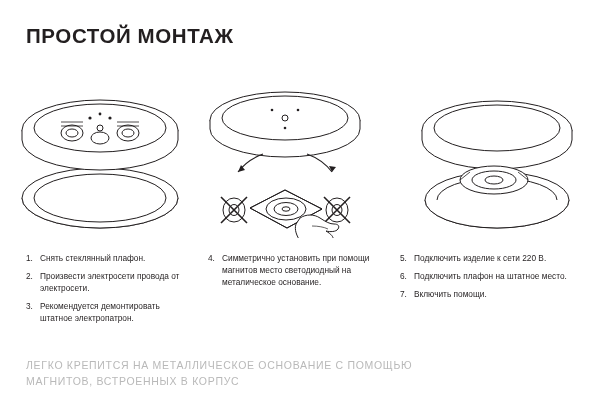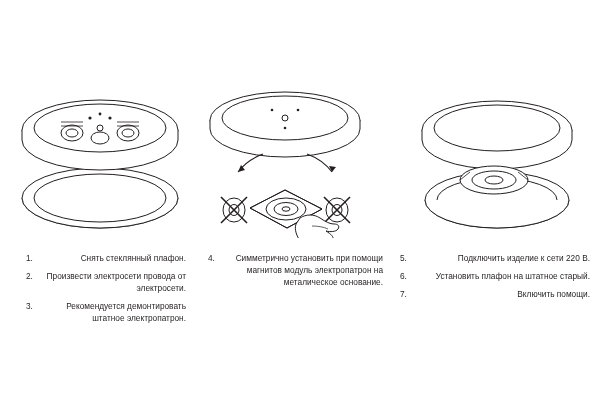--- a/index.html
+++ b/index.html
@@ -64,40 +64,40 @@
   .step {
     display: flex;
     margin-bottom: 6px;
   }
   .step .num {
     width: 14px;
     flex: 0 0 14px;
   }
   .step .txt {
     flex: 1 1 auto;
-    text-align: right;
   }
 
   .footer {
     position: absolute;
     left: 26px;
     top: 358px;
     width: 440px;
     font-size: 10.5px;
     line-height: 1.5;
     letter-spacing: 0.7px;
     color: #b9b9b9;
     text-transform: uppercase;
   }
 </style>
 </head>
 <body>
 
 <div class="page">
 
+  <div class="title">ПРОСТОЙ МОНТАЖ</div>
 
   <div class="illus">
     <svg width="600" height="180" viewBox="0 0 600 180" fill="none" stroke="#231f20" stroke-width="1">
 
       <g>
 
         <path d="M22 140 a78 30 0 0 0 156 0" fill="#ffffff" stroke="#231f20"></path>
         <ellipse cx="100" cy="140" rx="78" ry="30" fill="#ffffff" stroke="#231f20"></ellipse>
         <ellipse cx="100" cy="140" rx="66" ry="24" fill="#ffffff" stroke="#231f20"></ellipse>
 
@@ -192,35 +192,36 @@
       </div>
       <div class="step">
         <span class="num">3.</span>
         <span class="txt">Рекомендуется демонтировать штатное электропатрон.</span>
       </div>
     </div>
 
     <div class="col col-2">
       <div class="step">
         <span class="num">4.</span>
-        <span class="txt">Симметрично установить при помощи магнитов модуль электропатрон на металическое основание.</span>
+        <span class="txt">Симметрично установить при помощи магнитов место светодиодный на металическое основание.</span>
       </div>
     </div>
 
     <div class="col col-3">
       <div class="step">
         <span class="num">5.</span>
         <span class="txt">Подключить изделие к сети 220 В.</span>
       </div>
       <div class="step">
         <span class="num">6.</span>
-        <span class="txt">Установить  плафон на штатное старый.</span>
+        <span class="txt">Подключить  плафон на штатное место.</span>
       </div>
       <div class="step">
         <span class="num">7.</span>
         <span class="txt">Включить помощи.</span>
       </div>
     </div>
 
   </div>
 
+  <div class="footer">ЛЕГКО КРЕПИТСЯ НА МЕТАЛЛИЧЕСКОЕ ОСНОВАНИЕ С ПОМОЩЬЮ МАГНИТОВ, ВСТРОЕННЫХ В КОРПУС</div>
 
 </div>
 
 </body></html>

